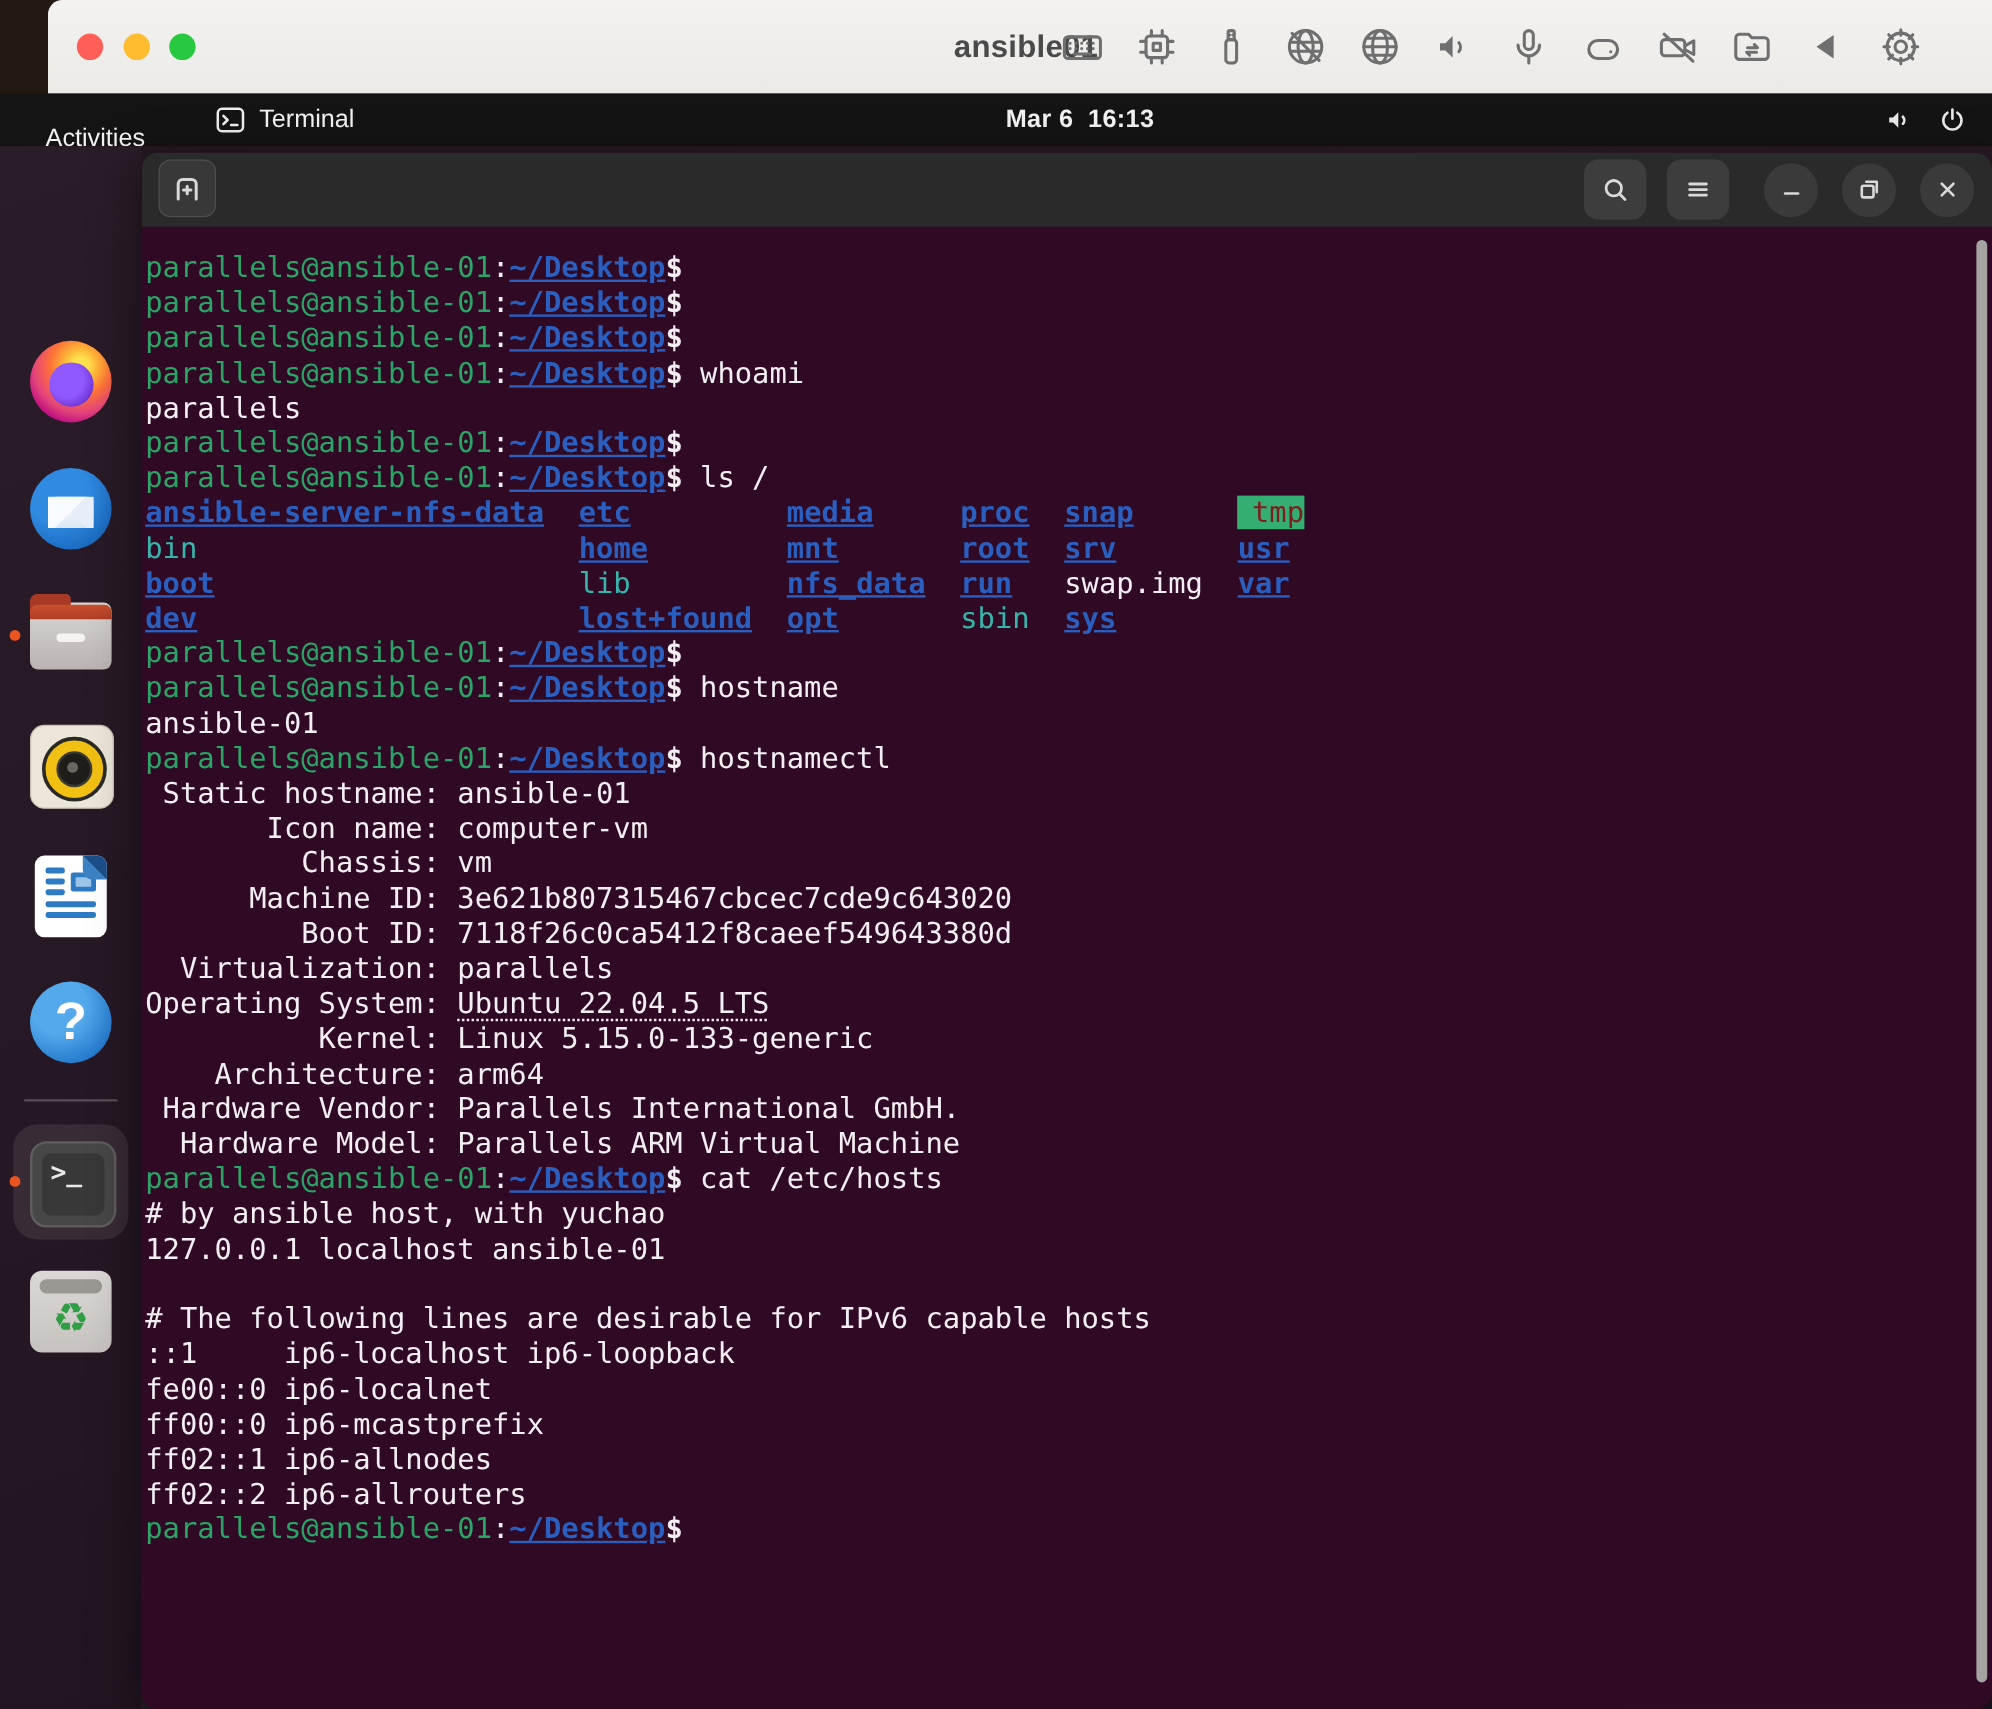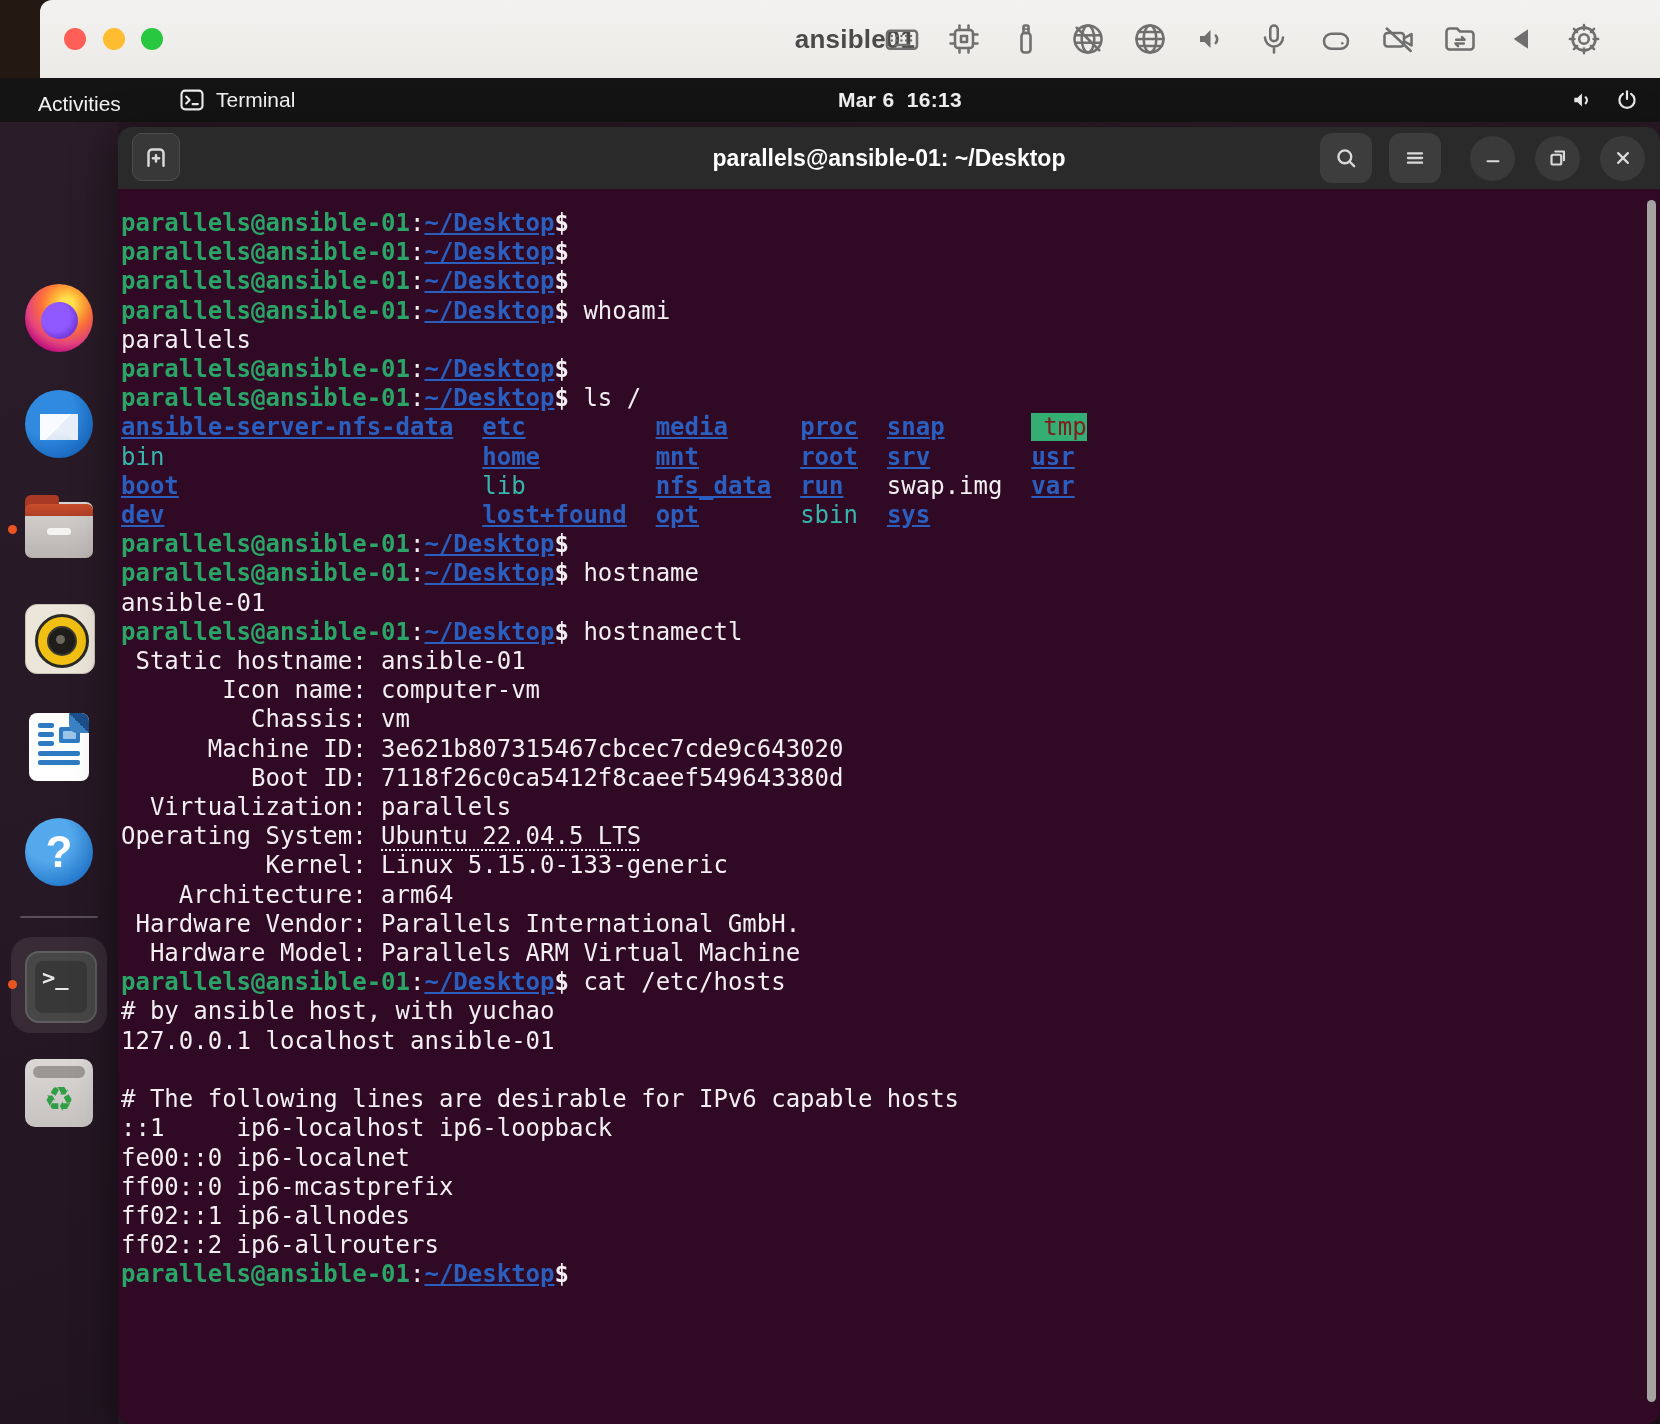--- a/index.html
+++ b/index.html
@@ -19,21 +19,21 @@
   .mac-icons{position:absolute;right:98px;top:0;height:78px;display:flex;align-items:center;gap:25px;}
   .mac-icon{width:37px;height:37px;display:flex;align-items:center;justify-content:center;}
   .mac-icon svg{width:36px;height:36px;stroke:#6f6f6f;fill:none;stroke-width:1.7;
     stroke-linecap:round;stroke-linejoin:round;}
   .mac-icon svg .fil{fill:#6f6f6f;stroke:none;}
 
   
   .gnome-bar{position:absolute;left:0;top:78px;width:1660px;height:44px;background:#141414;
     color:#f2f2f2;font-size:21px;}
   .activities{position:absolute;left:26px;top:0;height:44px;display:flex;align-items:center;
-    padding:4px 12px;border-radius:8px;}
+    padding:16px 12px;border-radius:8px;}
   .app-indicator{position:absolute;left:178px;top:0;height:44px;display:flex;align-items:center;gap:10px;}
   .app-indicator svg{width:28px;height:28px;stroke:#eee;fill:none;stroke-width:1.8;
     stroke-linecap:round;stroke-linejoin:round;}
   .clock{position:absolute;left:900px;top:0;transform:translateX(-50%);height:44px;
     display:flex;align-items:center;font-weight:bold;letter-spacing:.3px;white-space:pre;}
   .gnome-right{position:absolute;right:20px;top:0;height:44px;display:flex;align-items:center;gap:18px;}
   .gnome-right svg{width:26px;height:26px;stroke:#eaeaea;fill:none;stroke-width:2;
     stroke-linecap:round;stroke-linejoin:round;}
   .gnome-right svg .fil{fill:#eaeaea;stroke:none;}
 
@@ -104,21 +104,21 @@
   .newtab{position:absolute;left:14px;top:6px;width:48px;height:48px;border-radius:10px;
     background:#383838;border:1px solid #4e4e4e;box-sizing:border-box;}
   .circ{width:45px;height:45px;border-radius:50%;background:#3a3a3a;}
   .hb-right{position:absolute;right:15px;display:flex;align-items:center;}
   .g17{margin-right:17px;} .g29{margin-right:29px;} .g20{margin-right:20px;}
 
   .term-body{position:absolute;left:0;top:62px;right:0;bottom:0;
     font-family:"DejaVu Sans Mono",monospace;font-size:24px;line-height:29.2px;
     color:var(--fg,#f2eef2);padding:20px 16px 0 3px;white-space:pre;}
   .term-line{min-height:29.2px;}
-  .seg-p{color:var(--prompt-green,#2ba467);font-weight:bold;}
+  .seg-p{color:var(--prompt-green,#2ba467);font-weight:normal;}
   .seg-b{color:var(--dir-blue,#2a5fc0);font-weight:bold;text-decoration:underline;}
   .seg-c{color:var(--symlink-cyan,#37b5ac);font-weight:normal;}
   .seg-w{}
   .seg-wb{font-weight:bold;}
   .seg-u{text-decoration:underline dotted 1.5px;text-underline-offset:5px;}
   .seg-tmp{color:#7f1d1d;background:var(--tmp-bg,#34ae73);padding-left:12px;}
   .scrollbar{position:absolute;right:4px;top:73px;width:9px;height:1202px;border-radius:5px;
     background:#a5a3a1;}
 </style>
 </head>
@@ -279,21 +279,20 @@
 </div>
 
 <div class="term-win">
   <div class="headerbar">
     <div class="hb-btn newtab">
       <svg width="30" height="30" viewBox="0 0 24 24">
         <path d="M6 19V9a3 3 0 0 1 3-3h6a3 3 0 0 1 3 3v10"></path>
         <path d="M12 10.5v5M9.5 13h5"></path>
       </svg>
     </div>
-    <div class="hb-title">parallels@ansible-01: ~/Desktop</div>
     <div class="hb-right">
       <div class="hb-btn sq g17">
         <svg width="28" height="28" viewBox="0 0 24 24">
           <circle cx="11" cy="11" r="5.5"></circle>
             <path d="M15.2 15.2L19 19"></path>
         </svg>
       </div>
       <div class="hb-btn sq g29">
         <svg width="28" height="28" viewBox="0 0 24 24">
           <path d="M6 8h12M6 12h12M6 16h12"></path>

